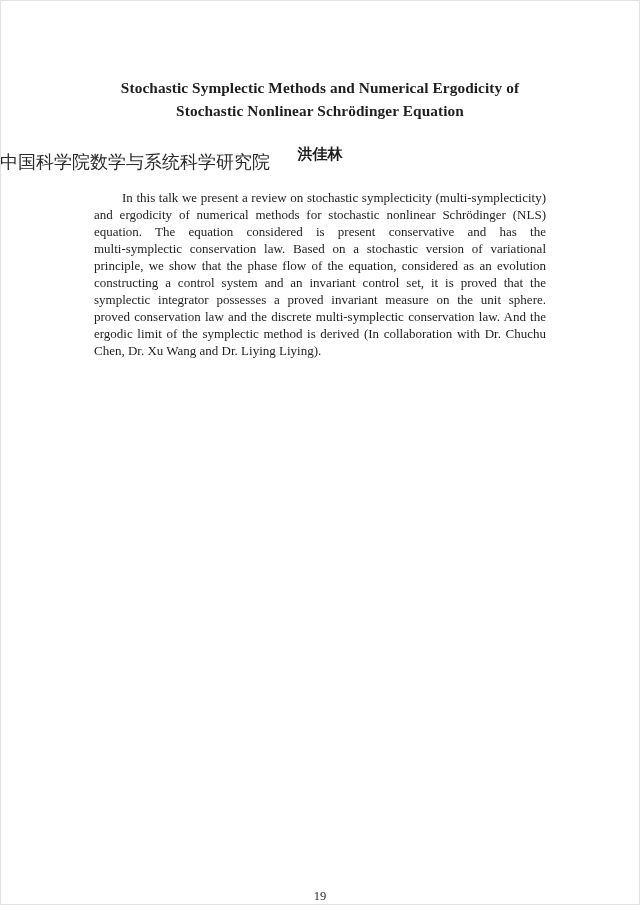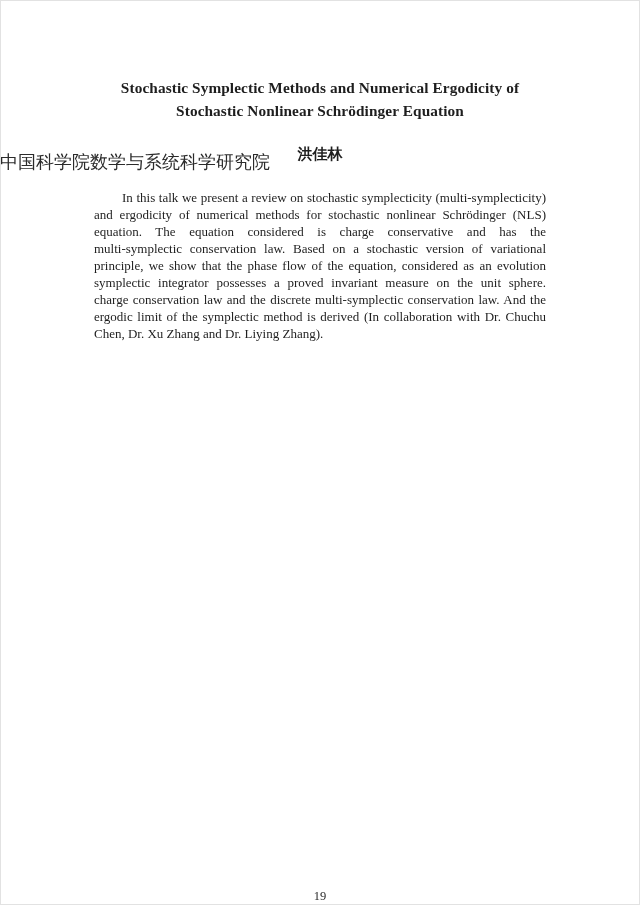--- a/index.html
+++ b/index.html
@@ -90,24 +90,25 @@
     <div class="title-line">Stochastic Nonlinear Schrödinger Equation</div>
   </header>
 
   <div class="author">洪佳林</div>
 
   <div class="affiliation">中国科学院数学与系统科学研究院</div>
 
   <div class="abstract">
     <div class="abs-line first">In this talk we present a review on stochastic symplecticity (multi-symplecticity)</div>
     <div class="abs-line">and ergodicity of numerical methods for stochastic nonlinear Schrödinger (NLS)</div>
-    <div class="abs-line">equation. The equation considered is charge conservative and has the</div>
+    <div class="abs-line">equation. The equation considered is present conservative and has the</div>
     <div class="abs-line">multi-symplectic conservation law. Based on a stochastic version of variational</div>
     <div class="abs-line">principle, we show that the phase flow of the equation, considered as an evolution</div>
+    <div class="abs-line">constructing a control system and an invariant control set, it is proved that the</div>
     <div class="abs-line">symplectic integrator possesses a proved invariant measure on the unit sphere.</div>
-    <div class="abs-line">charge conservation law and the discrete multi-symplectic conservation law. And the</div>
+    <div class="abs-line">proved conservation law and the discrete multi-symplectic conservation law. And the</div>
     <div class="abs-line">ergodic limit of the symplectic method is derived (In collaboration with Dr. Chuchu</div>
-    <div class="abs-line last">Chen, Dr. Xu Zhang and Dr. Liying Zhang).</div>
+    <div class="abs-line last">Chen, Dr. Xu Wang and Dr. Liying Liying).</div>
   </div>
 
   <footer class="page-number">19</footer>
 
 </div>
 
 </body></html>

